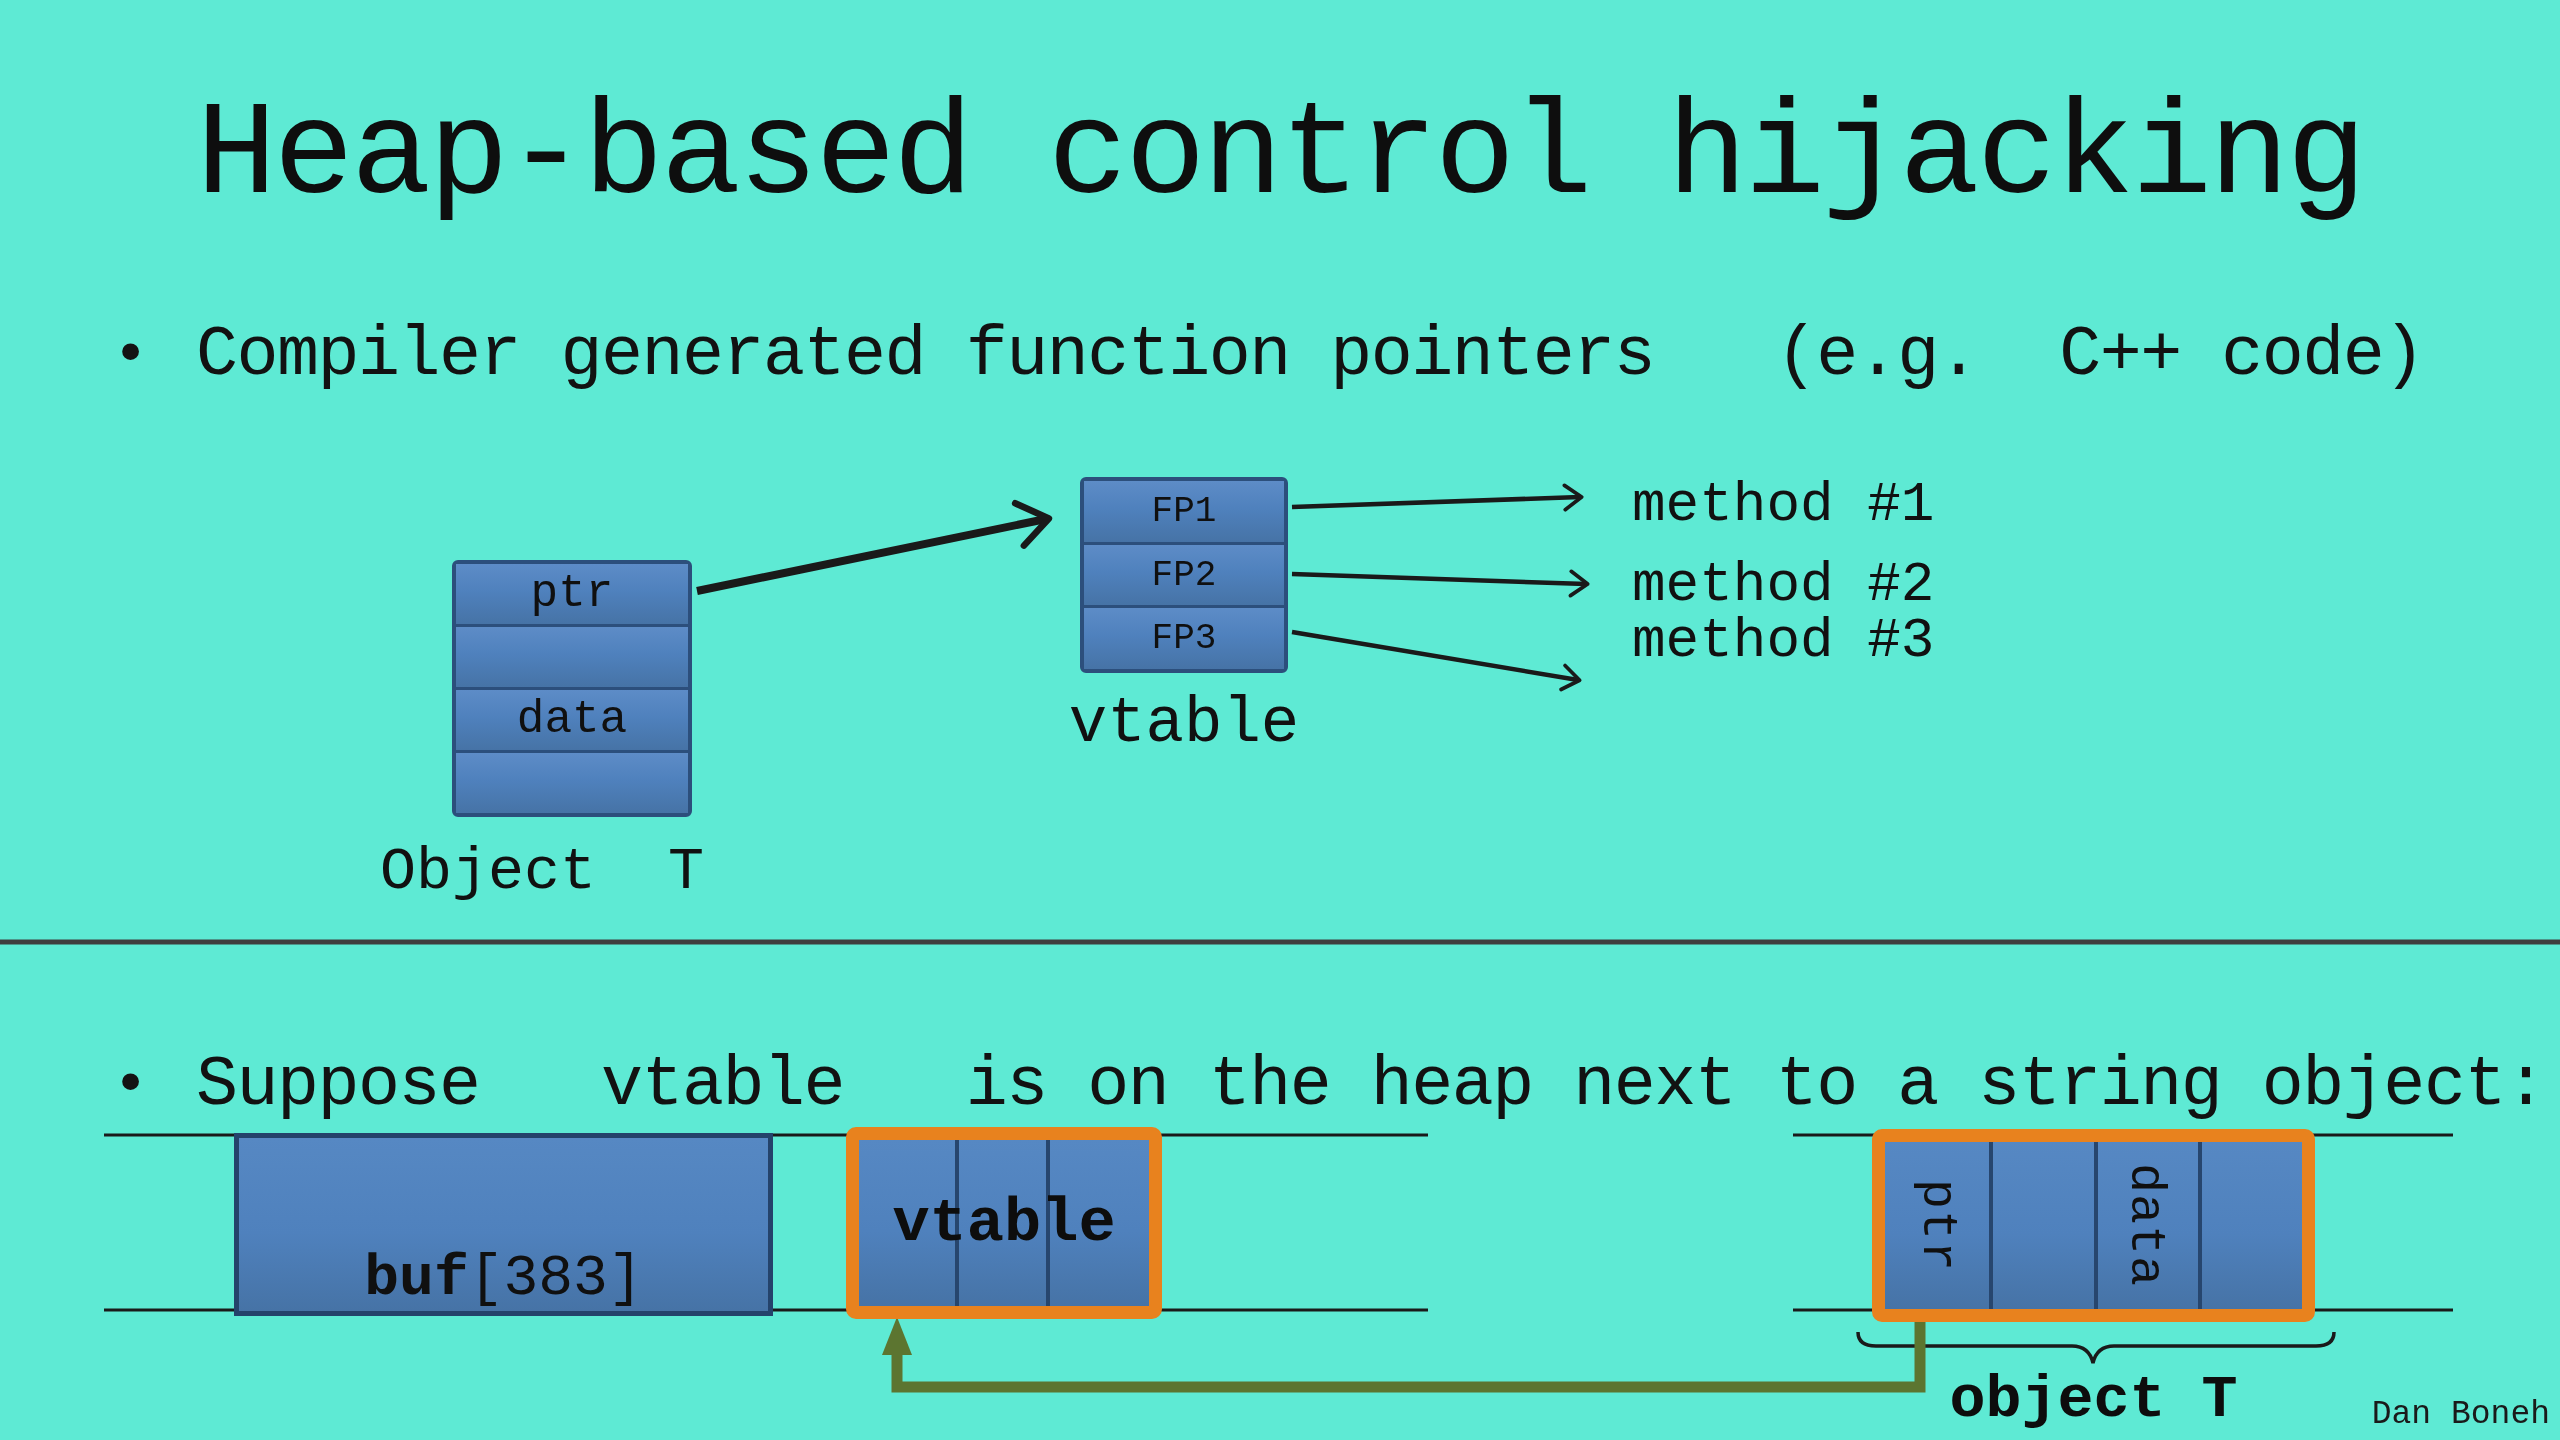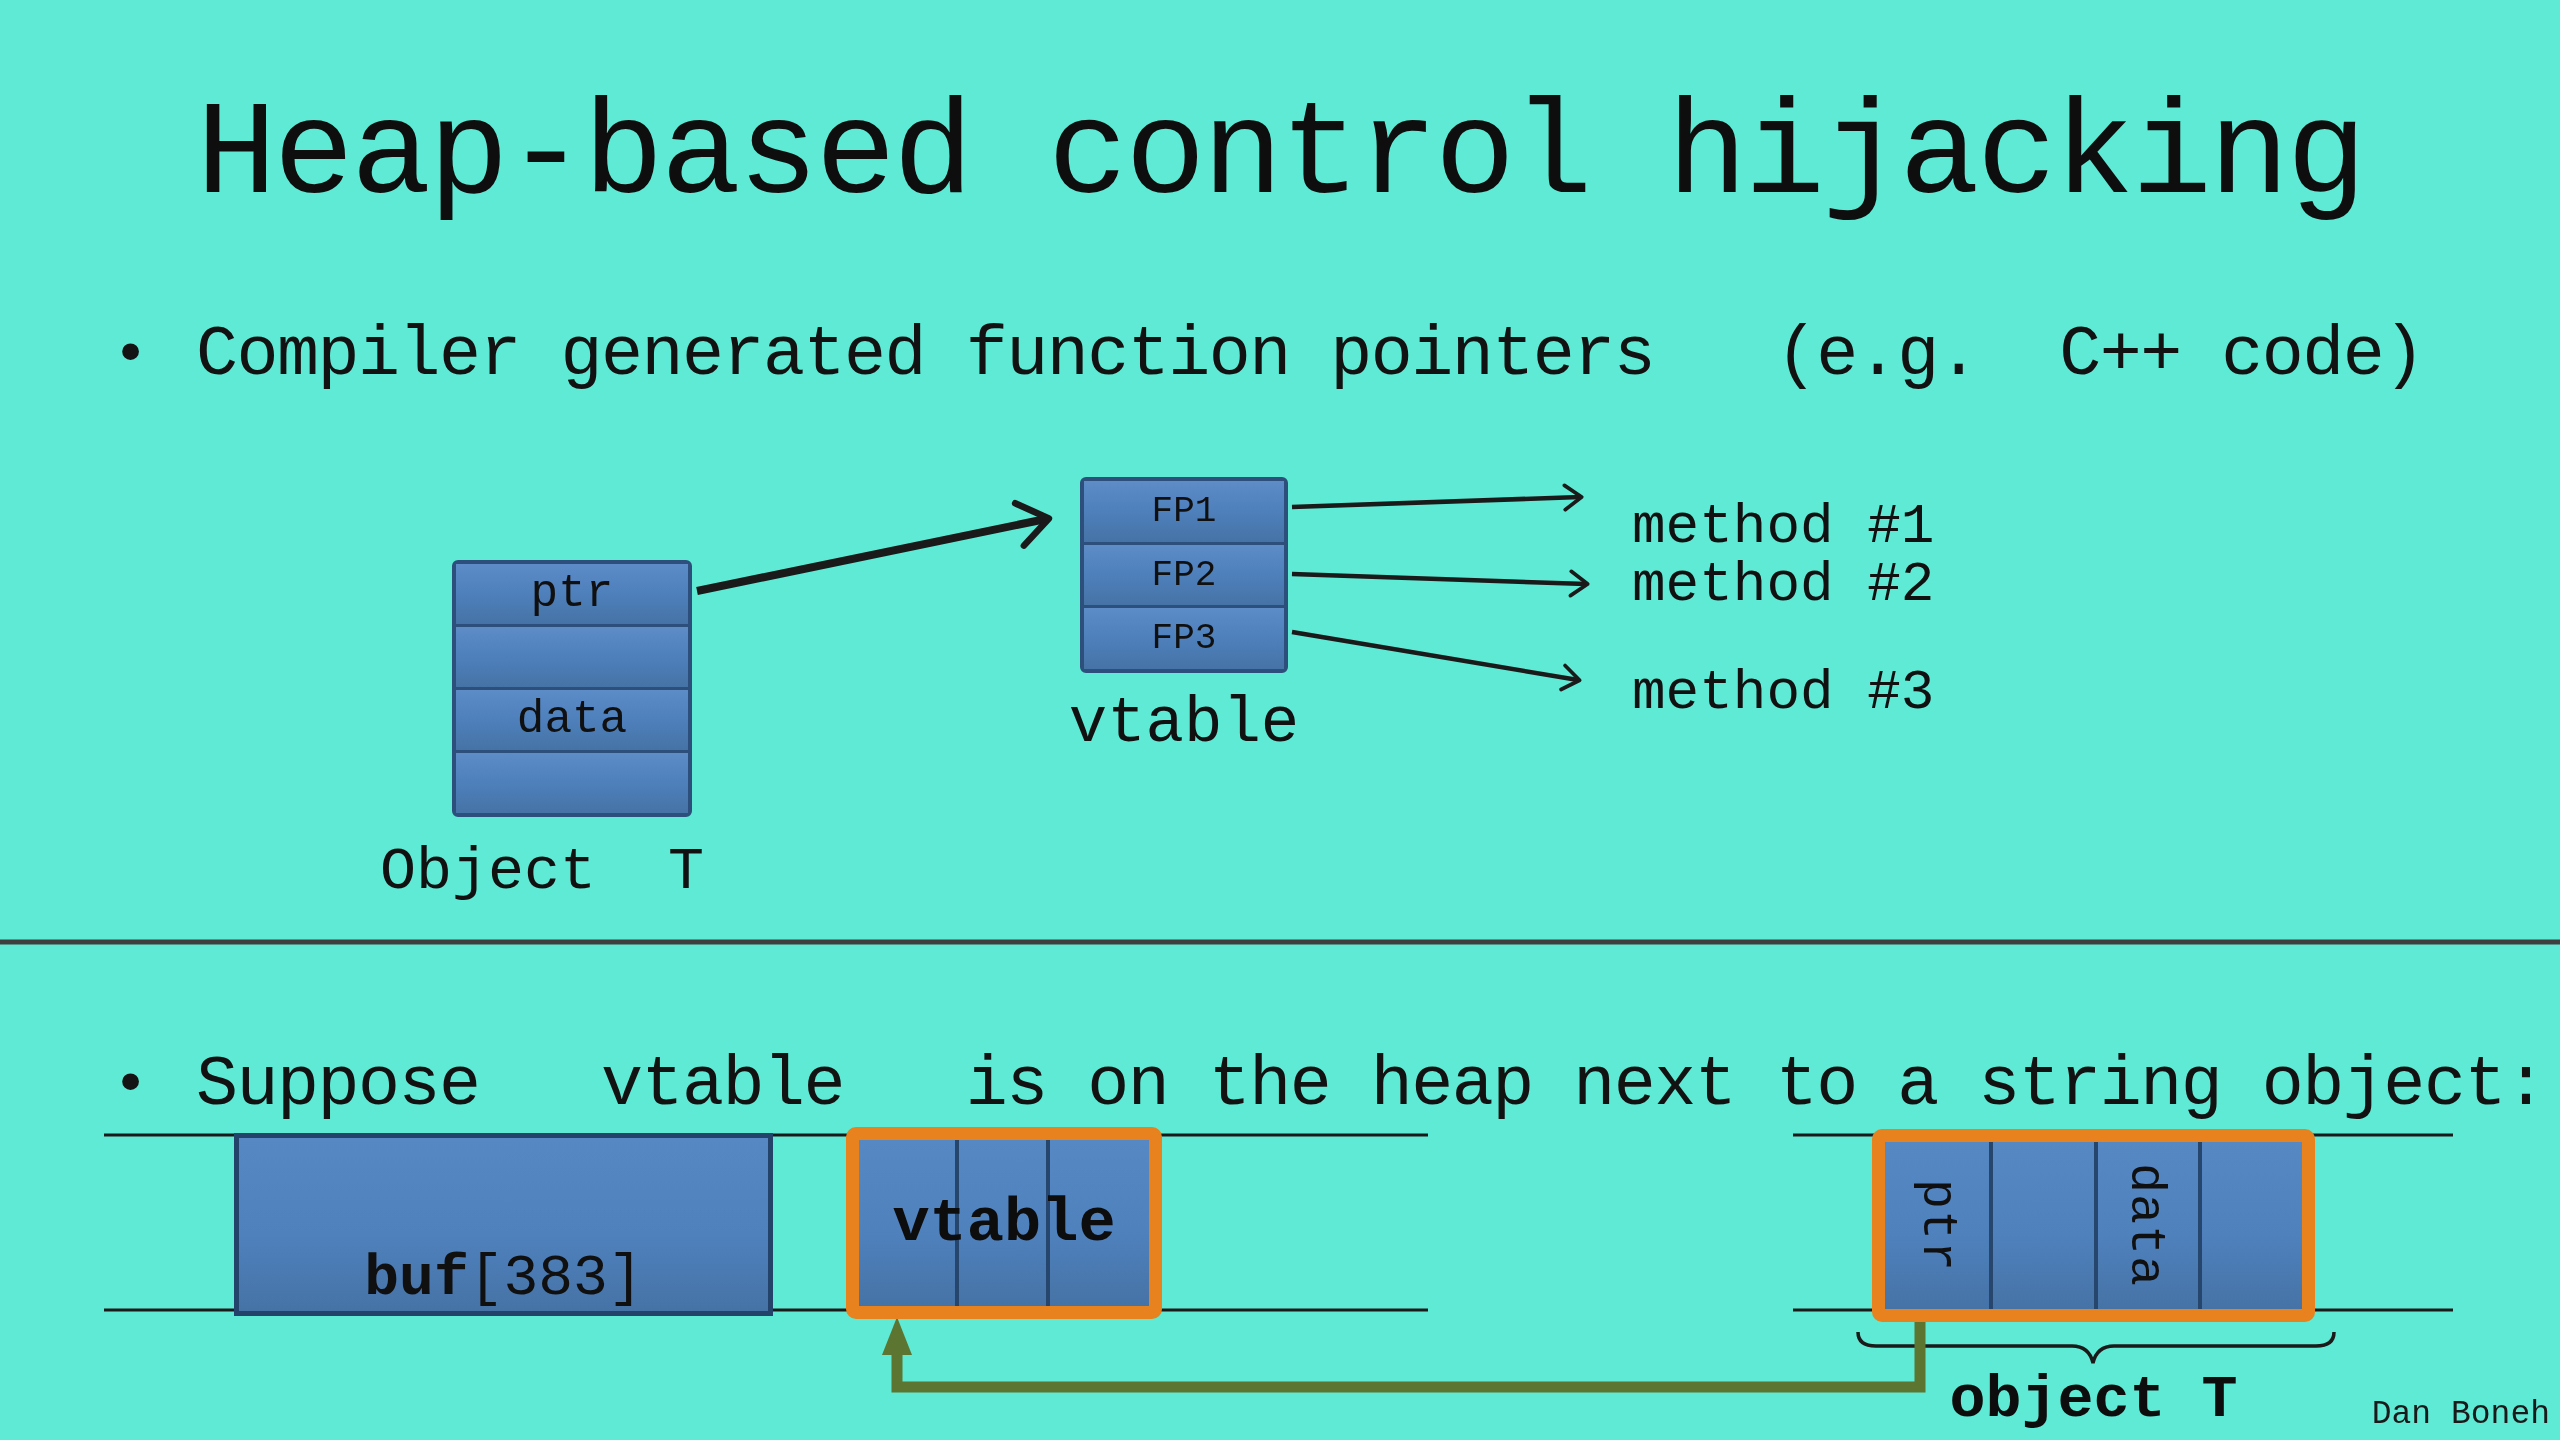--- a/index.html
+++ b/index.html
@@ -132,23 +132,23 @@
       </div>
     <div class="row">
         <span>FP2</span>
       </div>
     <div class="row">
         <span>FP3</span>
       </div>
   </div>
   <div class="abs vtable-label">vtable</div>
 
-  <div class="abs method-label" style="top:496px;">method #1</div>
+  <div class="abs method-label" style="top:474px;">method #1</div>
   <div class="abs method-label" style="top:554px;">method #2</div>
-  <div class="abs method-label" style="top:662px;">method #3</div>
+  <div class="abs method-label" style="top:610px;">method #3</div>
 
   <div class="abs bullet-line b2">
     <span class="bullet-dot">•</span>
     <span class="bullet-text pre">Suppose   vtable   is on the heap next to a string object:</span>
   </div>
 
   <div class="abs bufbox">
     <span class="bold">buf</span>
       <span>[383]</span>
   </div>

